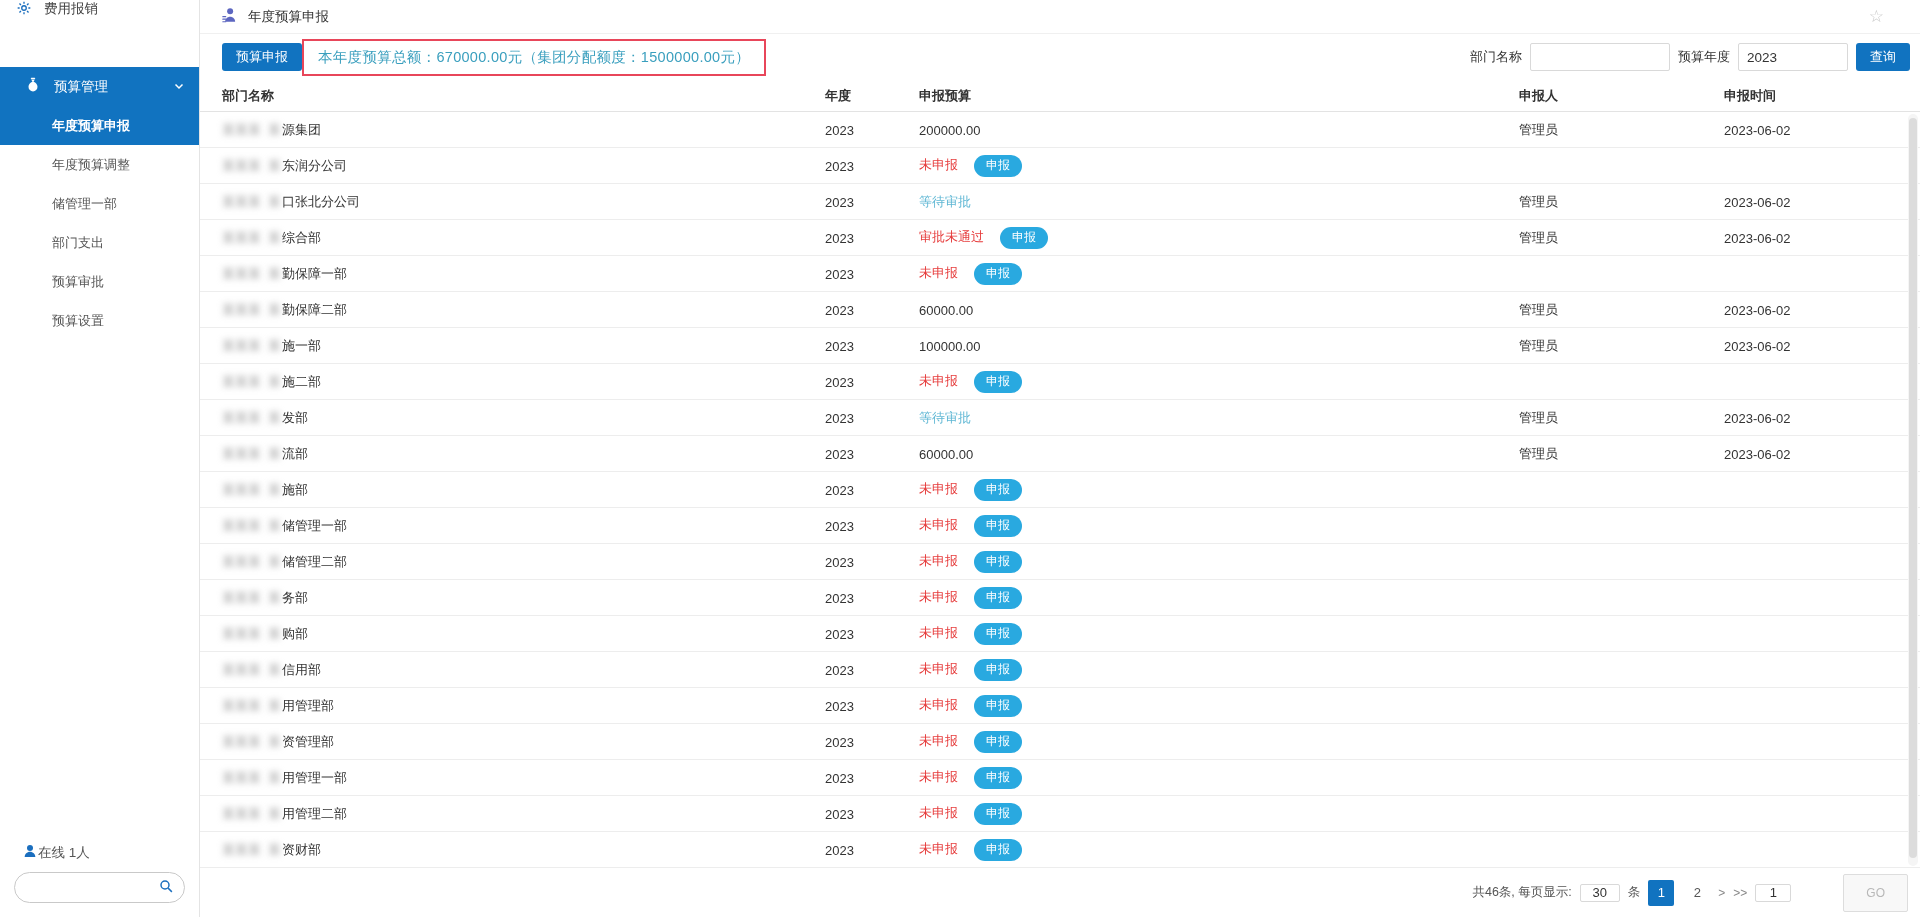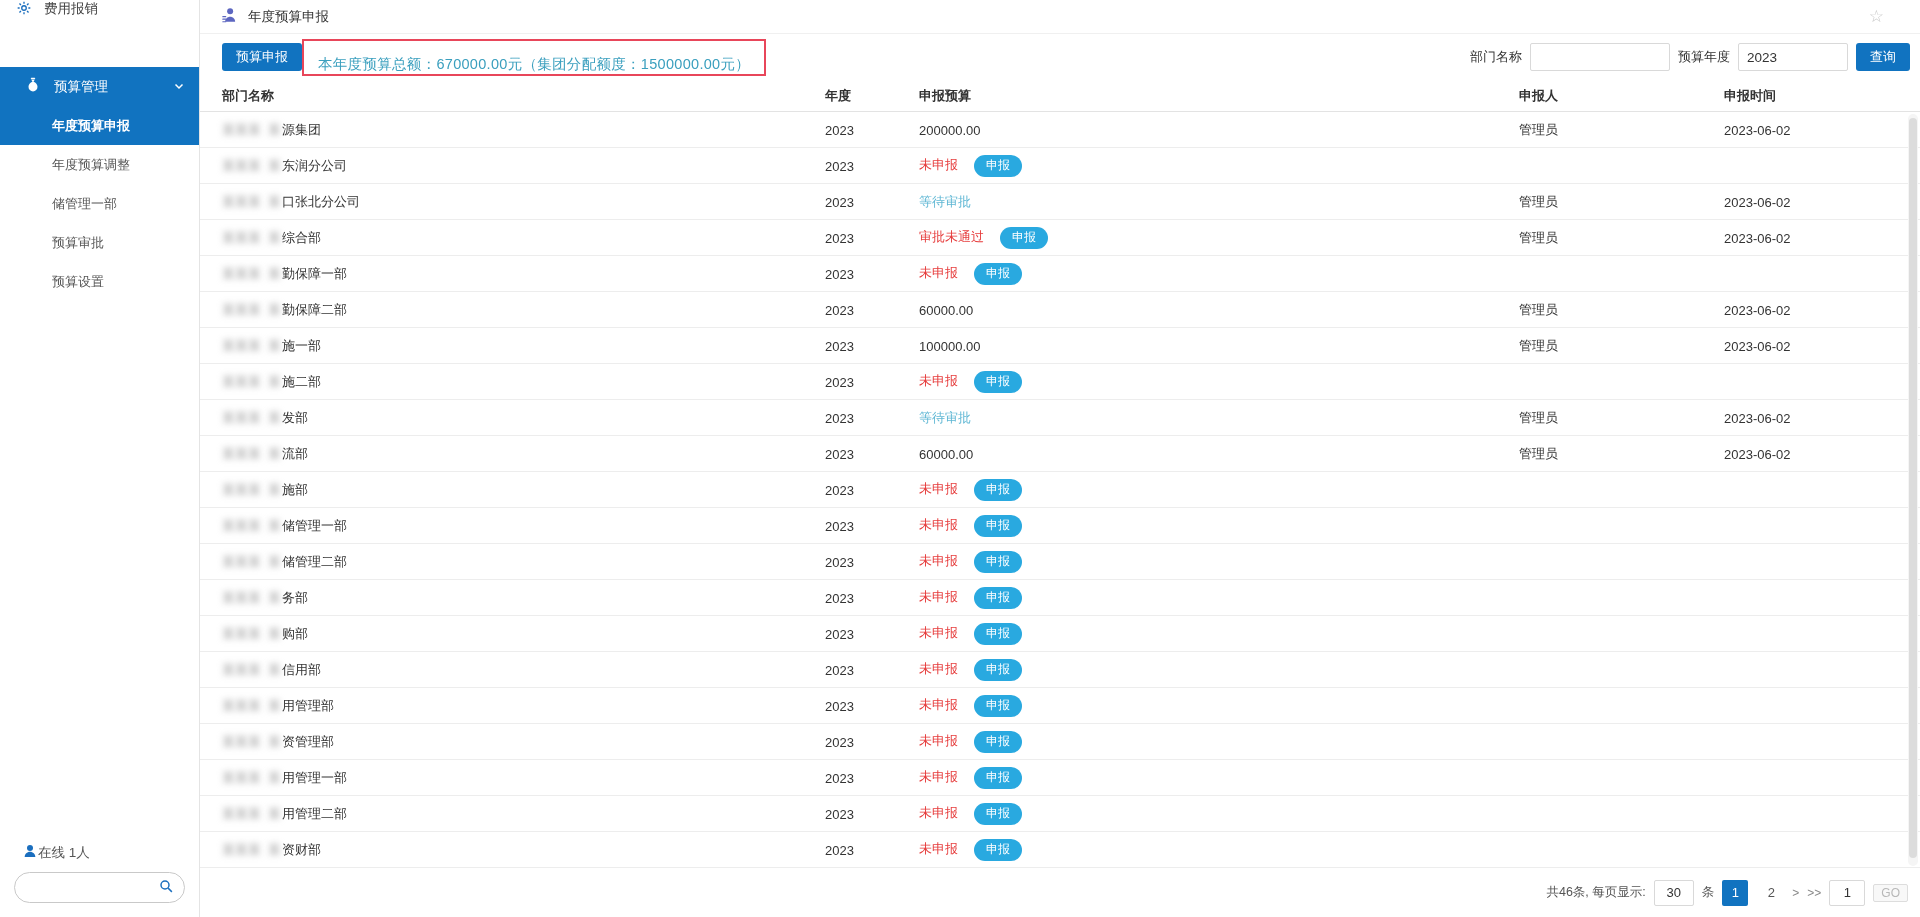--- a/index.html
+++ b/index.html
@@ -24,21 +24,21 @@
 
   
   main { flex:1; position:relative; background:#fff; }
   .mheader { height:34px; display:flex; align-items:center; gap:10px; padding:0 36px 0 20px; border-bottom:1px solid #f0f0f0; }
   .mtitle { font-size:13.5px; color:#333; }
   .star { margin-left:auto; color:#c9c9c9; font-size:17px; line-height:1; cursor:pointer; }
 
   .toolbar { height:46px; display:flex; align-items:center; padding-left:22px; }
   .btn { background:var(--accent); color:#fff; border:none; border-radius:3px; height:28px;
     padding:0 14px; font-size:13px; display:inline-flex; align-items:center; cursor:pointer; }
-  .summary-box { border:2px solid var(--red-border); height:37px; display:flex; align-items:flex-end;
+  .summary-box { border:2px solid var(--red-border); height:37px; display:flex; align-items:center;
     padding:0 14px; margin-left:0; color:var(--teal); font-size:14.5px; white-space:nowrap; letter-spacing:.3px; }
   .toolbar-right { margin-left:auto; display:flex; align-items:center; gap:8px; padding-right:10px; font-size:13px; color:#333; }
   .inp { height:28px; border:1px solid #d9d9d9; border-radius:2px; padding:0 8px; font-size:13.5px; color:#333; outline:none; }
   .inp.dept { width:140px; }
   .inp.year { width:110px; }
 
   .thead { height:32px; position:relative; border-bottom:1px solid #e3e3e3; font-size:13px; font-weight:bold; color:#333; }
   .thead span, .trow .c { position:absolute; top:50%; transform:translateY(-50%); white-space:nowrap; }
   .p-dept { left:22px; } .p-year { left:625px; } .p-budget { left:719px; } .p-by { left:1319px; } .p-time { left:1524px; }
 
@@ -51,30 +51,30 @@
   .st-red { color:var(--st-red); }
   .st-blue { color:var(--st-blue); }
   .pill { background:var(--pill); color:#fff; border-radius:11px; height:22px; padding:0 12px;
     display:inline-flex; align-items:center; font-size:12px; cursor:pointer; vertical-align:middle; }
 
   .vscroll { position:absolute; right:2px; top:114px; width:10px; height:752px; background:#f5f5f5; border-radius:5px; }
   .vscroll .thumb { position:absolute; left:1px; top:4px; width:8px; height:740px; background:#dcdcdc; border-radius:4px; }
 
   .pagination { position:absolute; right:0; bottom:0; height:49px; display:flex; align-items:center;
     gap:8px; padding-right:12px; font-size:12.5px; color:#555; background:#fff; }
-  .pg-input { width:40px; height:26px; border:1px solid #d9d9d9; border-radius:2px; text-align:center; font-size:13px; color:#333; outline:none; }
+  .pg-input { width:40px; height:18px; border:1px solid #d9d9d9; border-radius:2px; text-align:center; font-size:13px; color:#333; outline:none; }
   .pg-input.goto { width:36px; }
   .pages { display:flex; align-items:center; gap:10px; }
   .pg-btn { min-width:26px; height:26px; display:inline-flex; align-items:center; justify-content:center;
     border-radius:2px; cursor:pointer; font-size:13px; }
   .pg-btn.active { background:var(--accent); color:#fff; }
   .pg-btn.plain { color:#555; }
   .arrow { color:#888; font-size:12px; cursor:pointer; }
-  .go-btn { border:1px solid #ddd; color:#b8b8b8; background:#f8f8f8; height:18px; padding:0 7px;
-    border-radius:2px; font-size:12px; display:inline-flex; align-items:center; cursor:pointer; }
+  .go-btn { border:1px solid #ddd; color:#b8b8b8; background:#f8f8f8; height:38px; padding:0 22px;
+    border-radius:2px; font-size:12px; display:inline-flex; align-items:center; cursor:pointer;margin-left:44px; }
 </style>
 </head>
 <body>
 
 <div class="app">
 
   <aside>
 
     <div class="sb-item">
       <span>
@@ -98,20 +98,21 @@
         <svg width="12" height="12" viewBox="0 0 24 24" fill="none" stroke="#fff" stroke-width="3">
             <path d="M5 9l7 7 7-7"></path>
           </svg>
       </span>
     </div>
 
     <div>
         <div class="sb-sub active">年度预算申报</div>
         <div class="sb-sub">年度预算调整</div>
         <div class="sb-sub">储管理一部</div>
+        <div class="sb-sub">部门支出</div>
         <div class="sb-sub">预算审批</div>
         <div class="sb-sub">预算设置</div>
       </div>
 
     <div class="sb-bottom">
       <div class="online">
         <span>
           <svg width="16" height="16" viewBox="0 0 24 24" fill="#1a6ebe">
               <circle cx="12" cy="7.5" r="4.5"></circle>
               <path d="M4 21c0-4.4 3.6-8 8-8s8 3.6 8 8z"></path>

